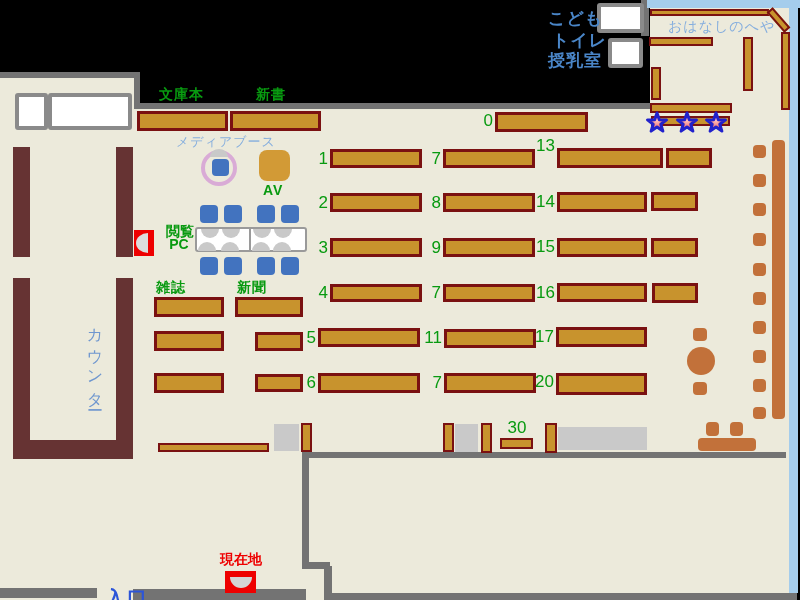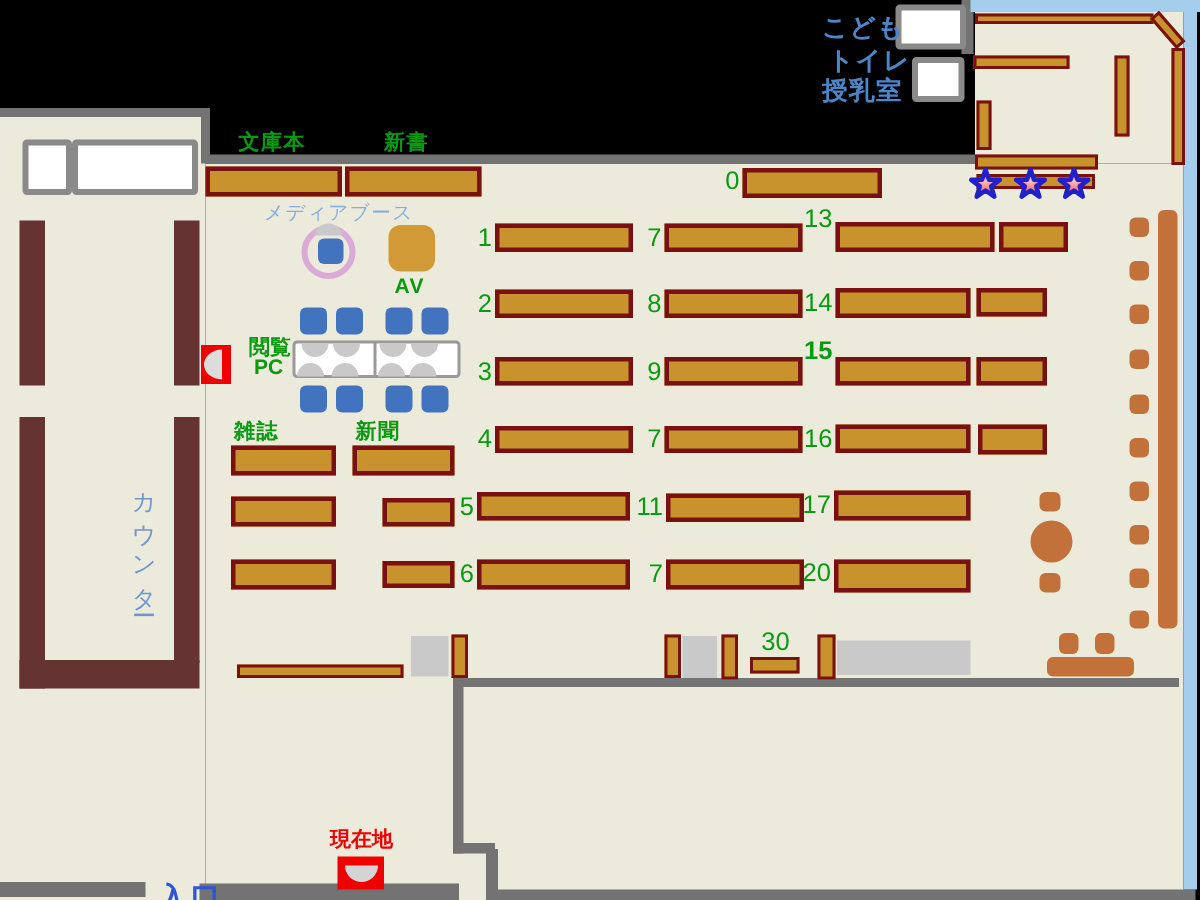--- a/index.html
+++ b/index.html
@@ -174,20 +174,21 @@
       <path d="M12 3 L14.35 9.76 L21.51 9.91 L15.8 14.24 L17.88 21.09 L12 17 L6.12 21.09 L8.2 14.24 L2.49 9.91 L9.65 9.76 Z" fill="url(#sg)" stroke="#2121cc" stroke-width="3" stroke-linejoin="round"></path>
     </g>
     <g transform="translate(59,0)">
       <path d="M12 3 L14.35 9.76 L21.51 9.91 L15.8 14.24 L17.88 21.09 L12 17 L6.12 21.09 L8.2 14.24 L2.49 9.91 L9.65 9.76 Z" fill="url(#sg)" stroke="#2121cc" stroke-width="3" stroke-linejoin="round"></path>
     </g>
   </svg>
 
   <div class="midblue" style="left:548px;top:7px;">こども</div>
   <div class="midblue" style="left:552px;top:29px;">トイレ</div>
   <div class="midblue" style="left:548px;top:49px;">授乳室</div>
+  <div class="bluelabel" style="left:668px;top:18px;">おはなしのへや</div>
   <div class="glabel" style="left:159px;top:86px;">文庫本</div>
   <div class="glabel" style="left:256px;top:86px;">新書</div>
   <div class="bluelabel" style="left:176px;top:133px;font-size:13px;">メディアブース</div>
   <div class="glabel" style="left:263px;top:182px;">AV</div>
   <div class="glabel" style="left:166px;top:225px;width:26px;text-align:center;line-height:13px;letter-spacing:0;">
     <span>閲覧</span><br>
     <span>PC</span>
   </div>
   <div class="glabel" style="left:156px;top:279px;">雑誌</div>
   <div class="glabel" style="left:237px;top:279px;">新聞</div>
@@ -203,19 +204,19 @@
   <div class="num" style="left:296px;top:328px;">5</div>
   <div class="num" style="left:296px;top:373px;">6</div>
   <div class="num" style="left:421px;top:149px;">7</div>
   <div class="num" style="left:421px;top:193px;">8</div>
   <div class="num" style="left:421px;top:238px;">9</div>
   <div class="num" style="left:421px;top:283px;">7</div>
   <div class="num" style="left:422px;top:328px;">11</div>
   <div class="num" style="left:422px;top:373px;">7</div>
   <div class="num" style="left:535px;top:136px;">13</div>
   <div class="num" style="left:535px;top:192px;">14</div>
-  <div class="num" style="left:535px;top:224px;font-weight:bold;">15</div>
+  <div class="num" style="left:535px;top:237px;">15</div>
   <div class="num" style="left:535px;top:283px;">16</div>
   <div class="num" style="left:534px;top:327px;">17</div>
   <div class="num" style="left:534px;top:372px;">20</div>
   <div class="num" style="left:502px;top:418px;width:30px;text-align:center;">30</div>
 
 </div>
 
 </body></html>

